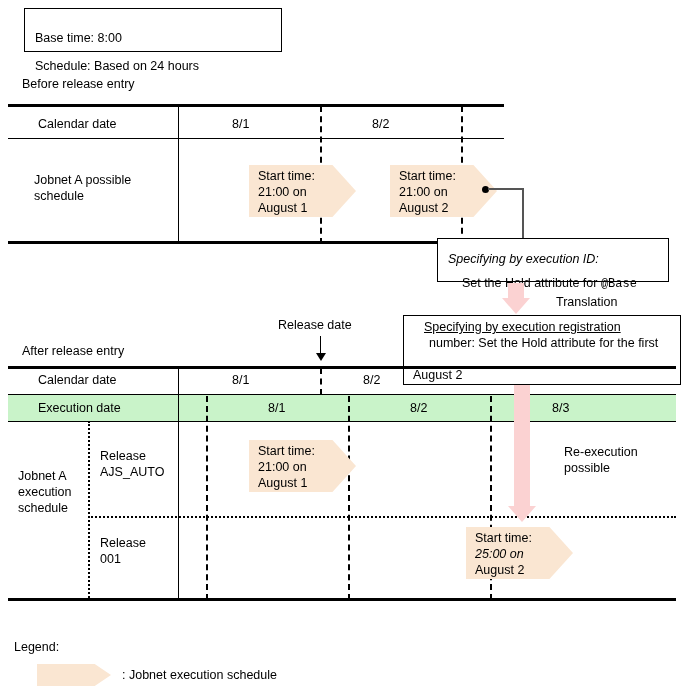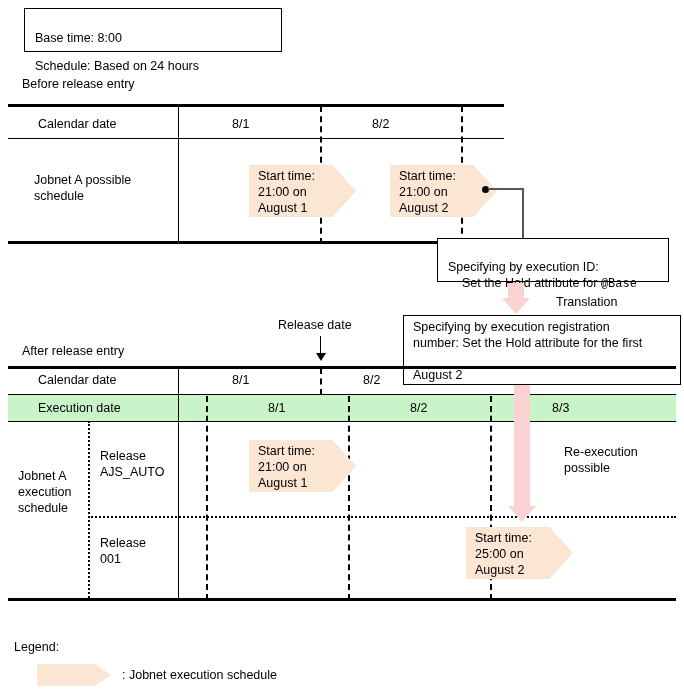--- a/index.html
+++ b/index.html
@@ -66,33 +66,33 @@
   <div class="lbl" style="top:3px;">Start time:</div>
   <div class="lbl" style="top:19px;">21:00 on</div>
   <div class="lbl" style="top:35px;">August 2</div>
 </div>
 
 <div class="dot" style="left:482px;top:186px;"></div>
 <div class="lead" style="left:488px;top:188px;width:36px;height:2px;"></div>
 <div class="lead" style="left:522px;top:188px;width:2px;height:52px;"></div>
 
 <div class="box" style="left:437px;top:238px;width:232px;height:44px;">
-  <div class="txt" style="left:10px;top:20px;">Specifying by execution ID:</div>
+  <div class="txt" style="left:10px;top:12px;font-style:italic;">Specifying by execution ID:</div>
   <div class="txt" style="left:10px;top:20px;">
     <span>Set the Hold attribute for </span><span class="mono">@Base</span>
   </div>
 </div>
 
 <div class="pinkarrow" style="left:508px;top:283px;width:16px;height:16px;"></div>
 <div class="pinktri" style="left:502px;top:298px;"></div>
 <div class="txt" style="left:556px;top:294px;">Translation</div>
 
 <div class="box" style="left:403px;top:315px;width:278px;height:70px;">
-  <div class="txt" style="left:9px;top:3px;">Specifying by execution registration</div>
-  <div class="txt" style="left:9px;top:19px;">number: Set the Hold attribute for the first</div>
+  <div class="txt" style="left:20px;top:3px;text-decoration:underline;">Specifying by execution registration</div>
+  <div class="txt" style="left:25px;top:19px;">number: Set the Hold attribute for the first</div>
   <div class="txt" style="left:9px;top:51px;">August 2</div>
 </div>
 
 <div class="txt" style="left:278px;top:317px;">Release date</div>
 <div class="vline" style="left:320px;top:336px;height:22px;"></div>
 <div class="ar-down" style="left:316px;top:353px;"></div>
 
 <div class="txt" style="left:22px;top:343px;">After release entry</div>
 
 <div class="bar" style="left:8px;top:366px;width:668px;"></div>
@@ -130,21 +130,21 @@
 <div class="txt" style="left:100px;top:535px;">Release
 001</div>
 
 <div class="arrowsched" style="left:249px;top:440px;width:107px;height:52px;">
   <div class="lbl" style="top:3px;">Start time:</div>
   <div class="lbl" style="top:19px;">21:00 on</div>
   <div class="lbl" style="top:35px;">August 1</div>
 </div>
 <div class="arrowsched" style="left:466px;top:527px;width:107px;height:52px;">
   <div class="lbl" style="top:3px;">Start time:</div>
-  <div class="lbl" style="top:19px;">25:00 on</div>
+  <div class="lbl" style="top:19px;font-style:italic;">25:00 on</div>
   <div class="lbl" style="top:35px;">August 2</div>
 </div>
 
 <div class="pinkarrow" style="left:514px;top:385px;width:16px;height:122px;"></div>
 <div class="pinktri" style="left:508px;top:506px;"></div>
 
 <div class="txt" style="left:564px;top:444px;">Re-execution
 possible</div>
 
 <div class="txt" style="left:14px;top:639px;">Legend:</div>

